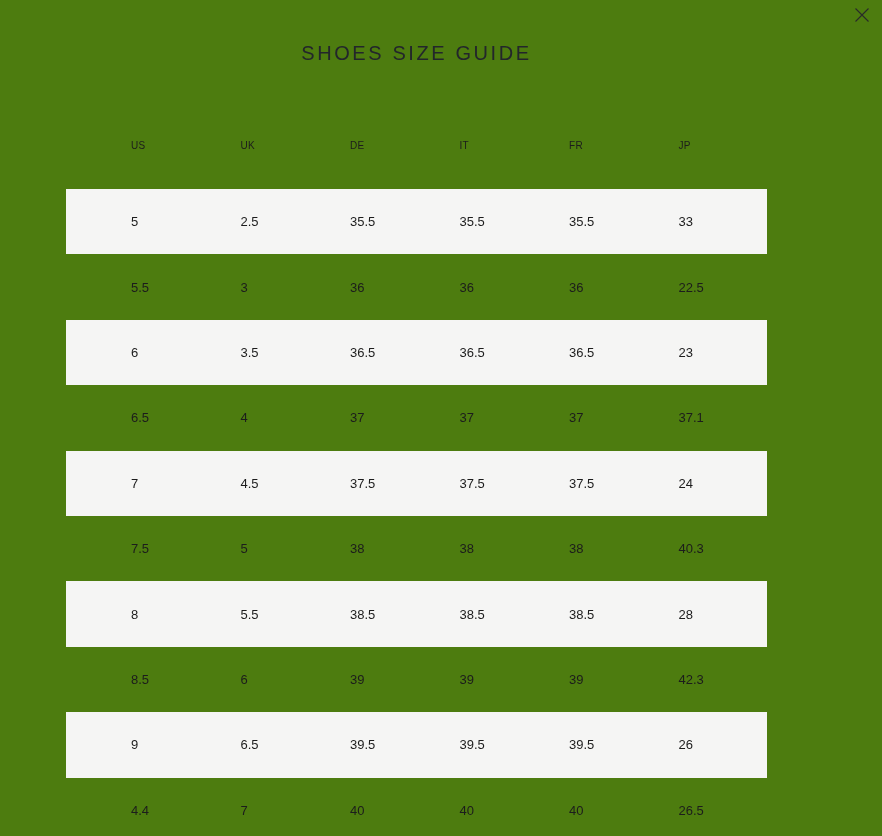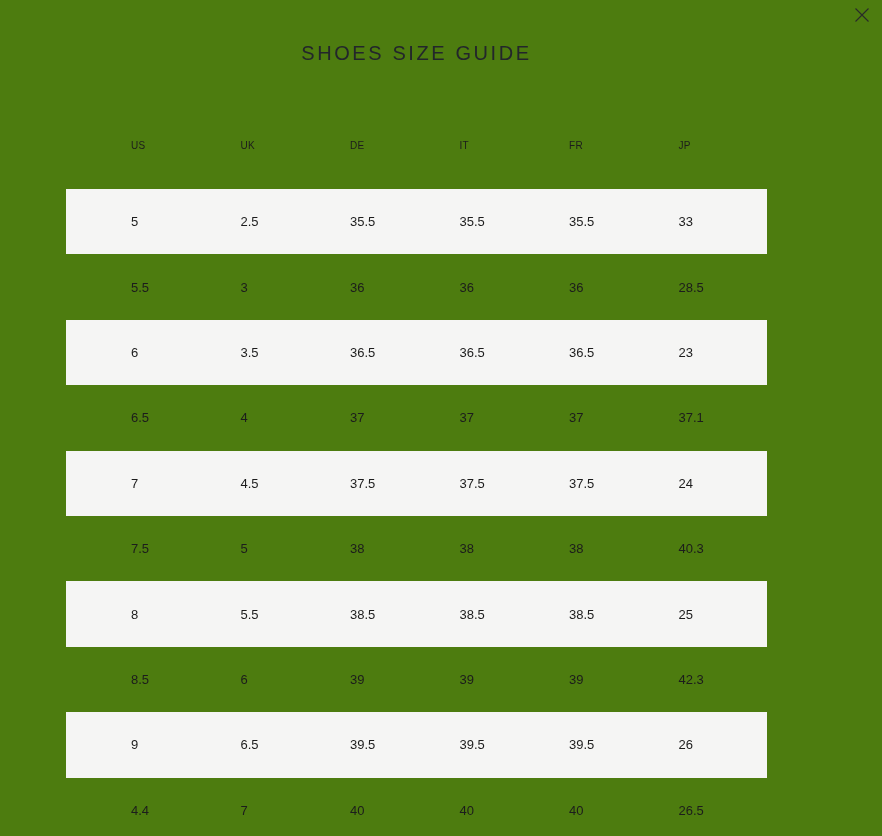--- a/index.html
+++ b/index.html
@@ -101,21 +101,21 @@
           <span class="cell">35.5</span>
           <span class="cell">35.5</span>
           <span class="cell">33</span>
         </div>
         <div class="grid-row">
           <span class="cell">5.5</span>
           <span class="cell">3</span>
           <span class="cell">36</span>
           <span class="cell">36</span>
           <span class="cell">36</span>
-          <span class="cell">28.5</span>
+          <span class="cell">22.5</span>
         </div>
         <div class="grid-row">
           <span class="cell">6</span>
           <span class="cell">3.5</span>
           <span class="cell">36.5</span>
           <span class="cell">36.5</span>
           <span class="cell">36.5</span>
           <span class="cell">23</span>
         </div>
         <div class="grid-row">
@@ -141,21 +141,21 @@
           <span class="cell">38</span>
           <span class="cell">38</span>
           <span class="cell">40.3</span>
         </div>
         <div class="grid-row">
           <span class="cell">8</span>
           <span class="cell">5.5</span>
           <span class="cell">38.5</span>
           <span class="cell">38.5</span>
           <span class="cell">38.5</span>
-          <span class="cell">25</span>
+          <span class="cell">28</span>
         </div>
         <div class="grid-row">
           <span class="cell">8.5</span>
           <span class="cell">6</span>
           <span class="cell">39</span>
           <span class="cell">39</span>
           <span class="cell">39</span>
           <span class="cell">42.3</span>
         </div>
         <div class="grid-row">

